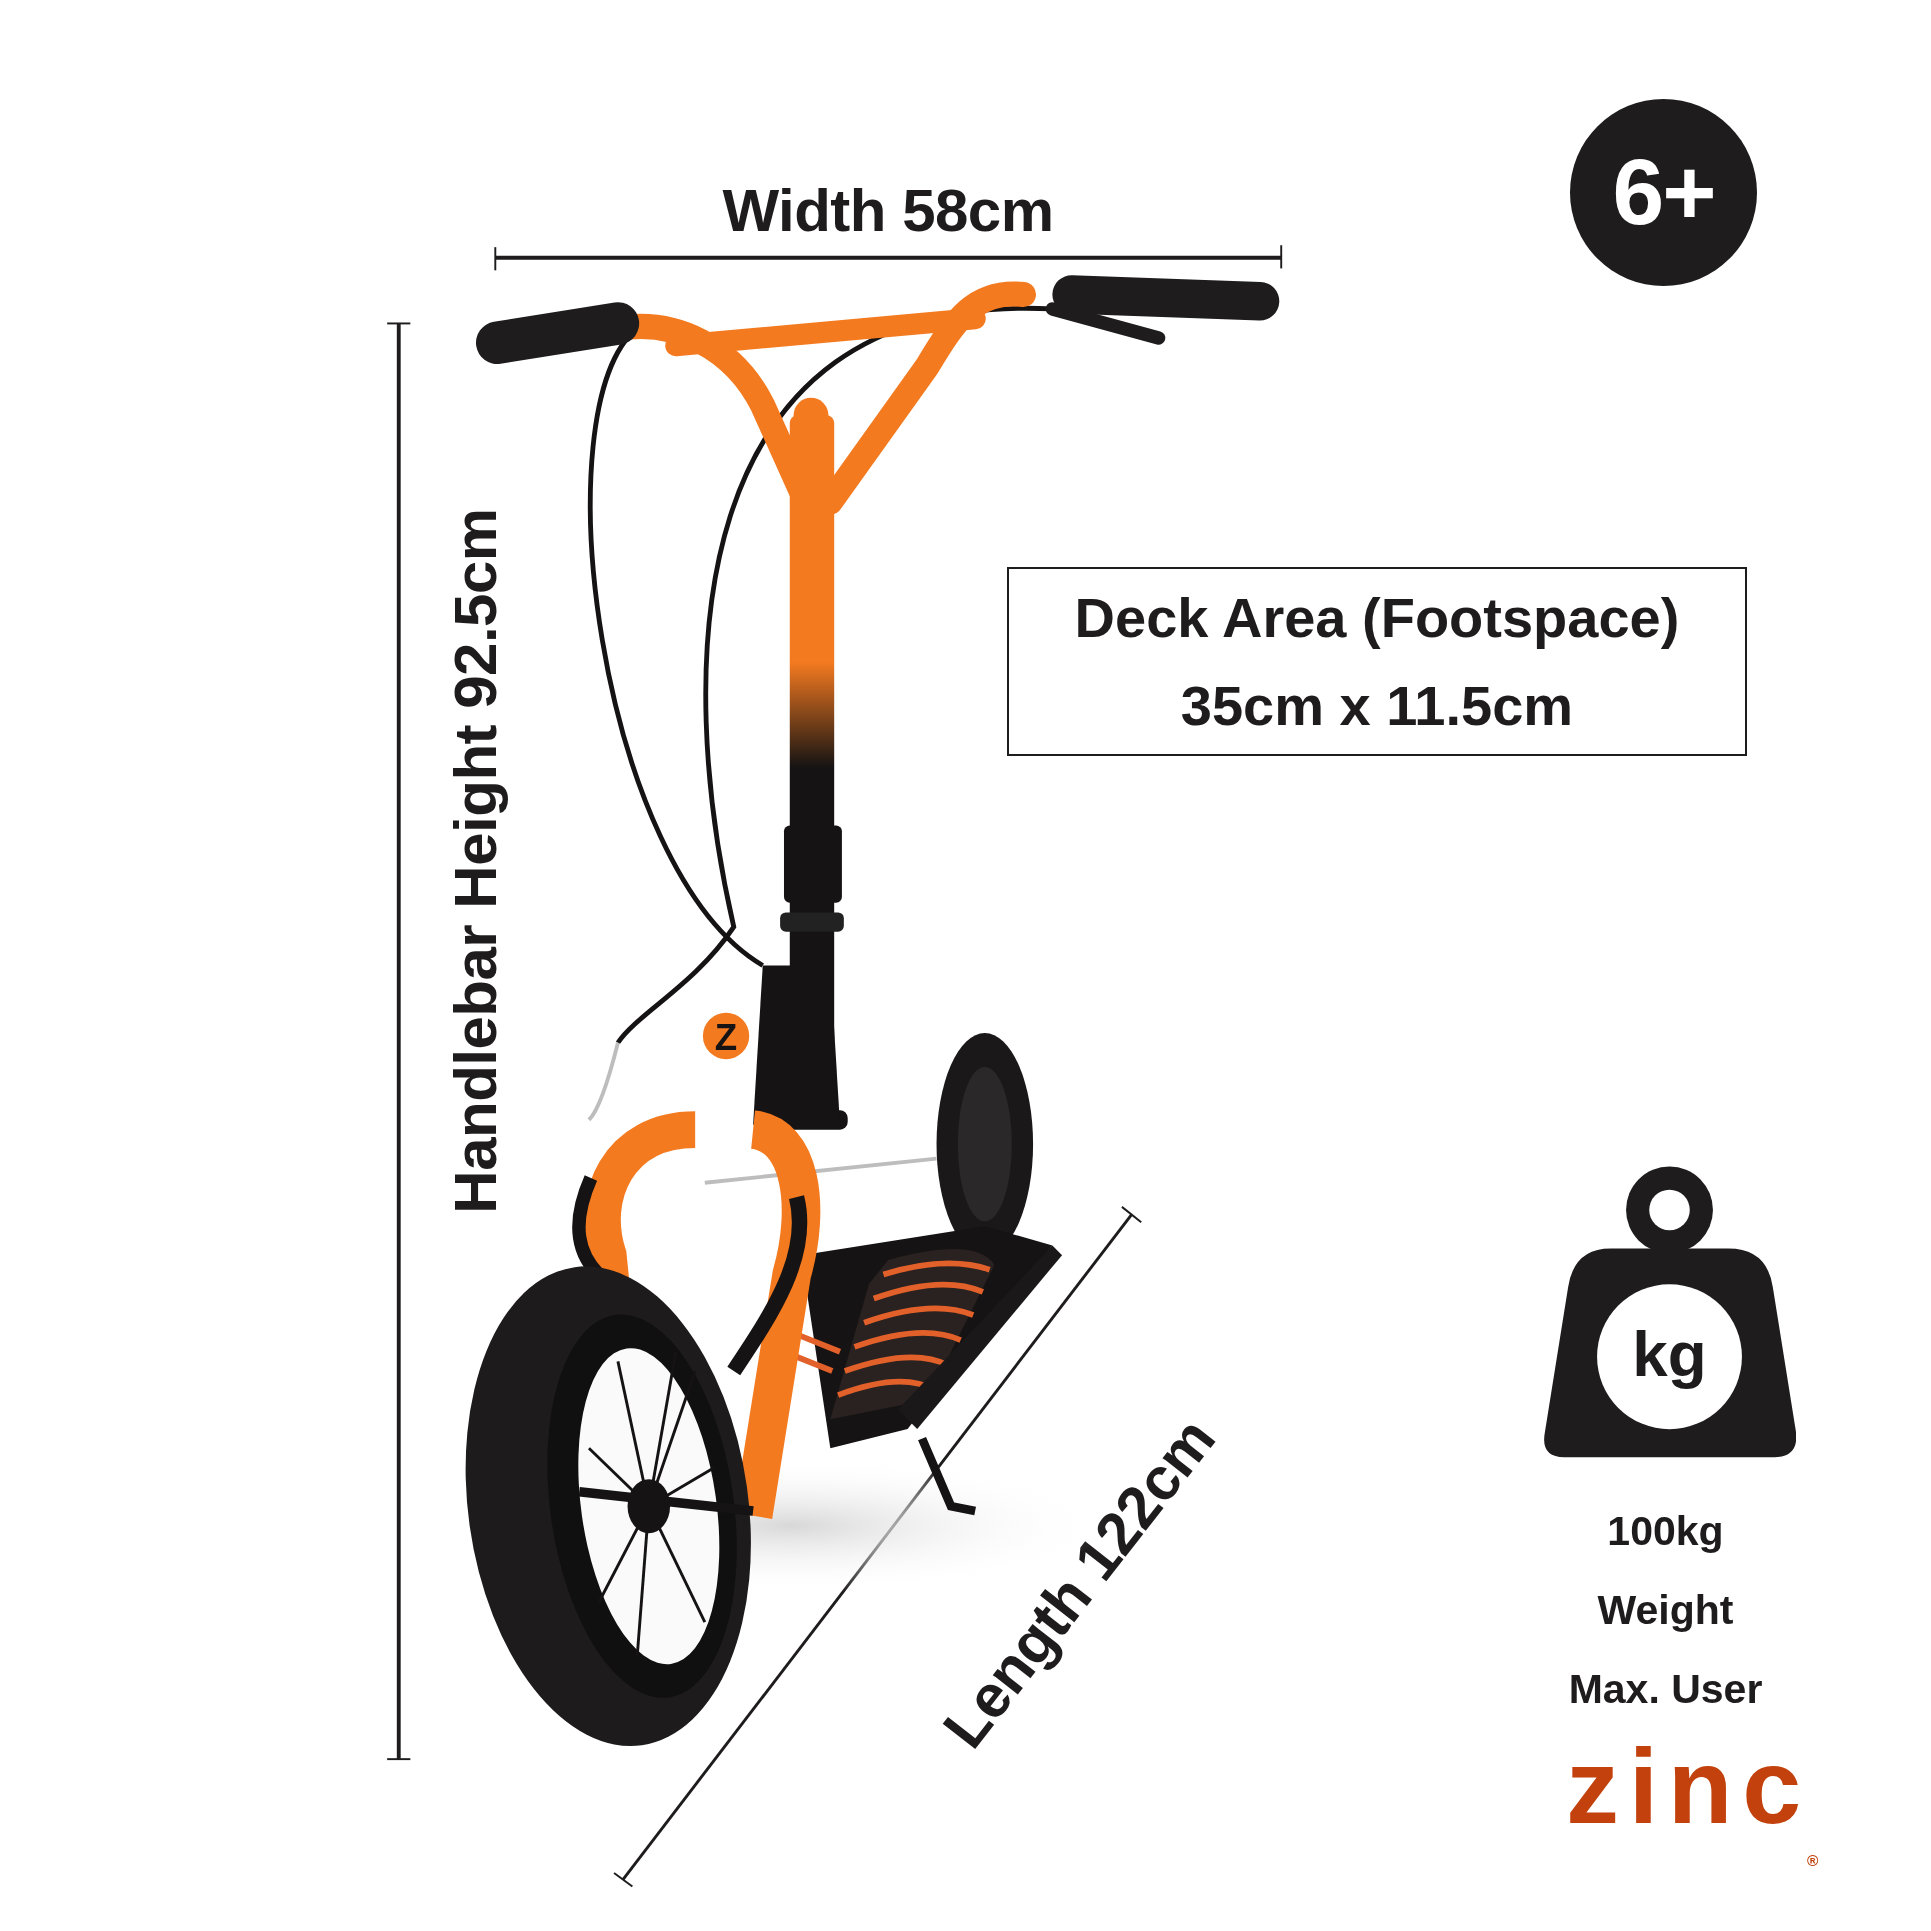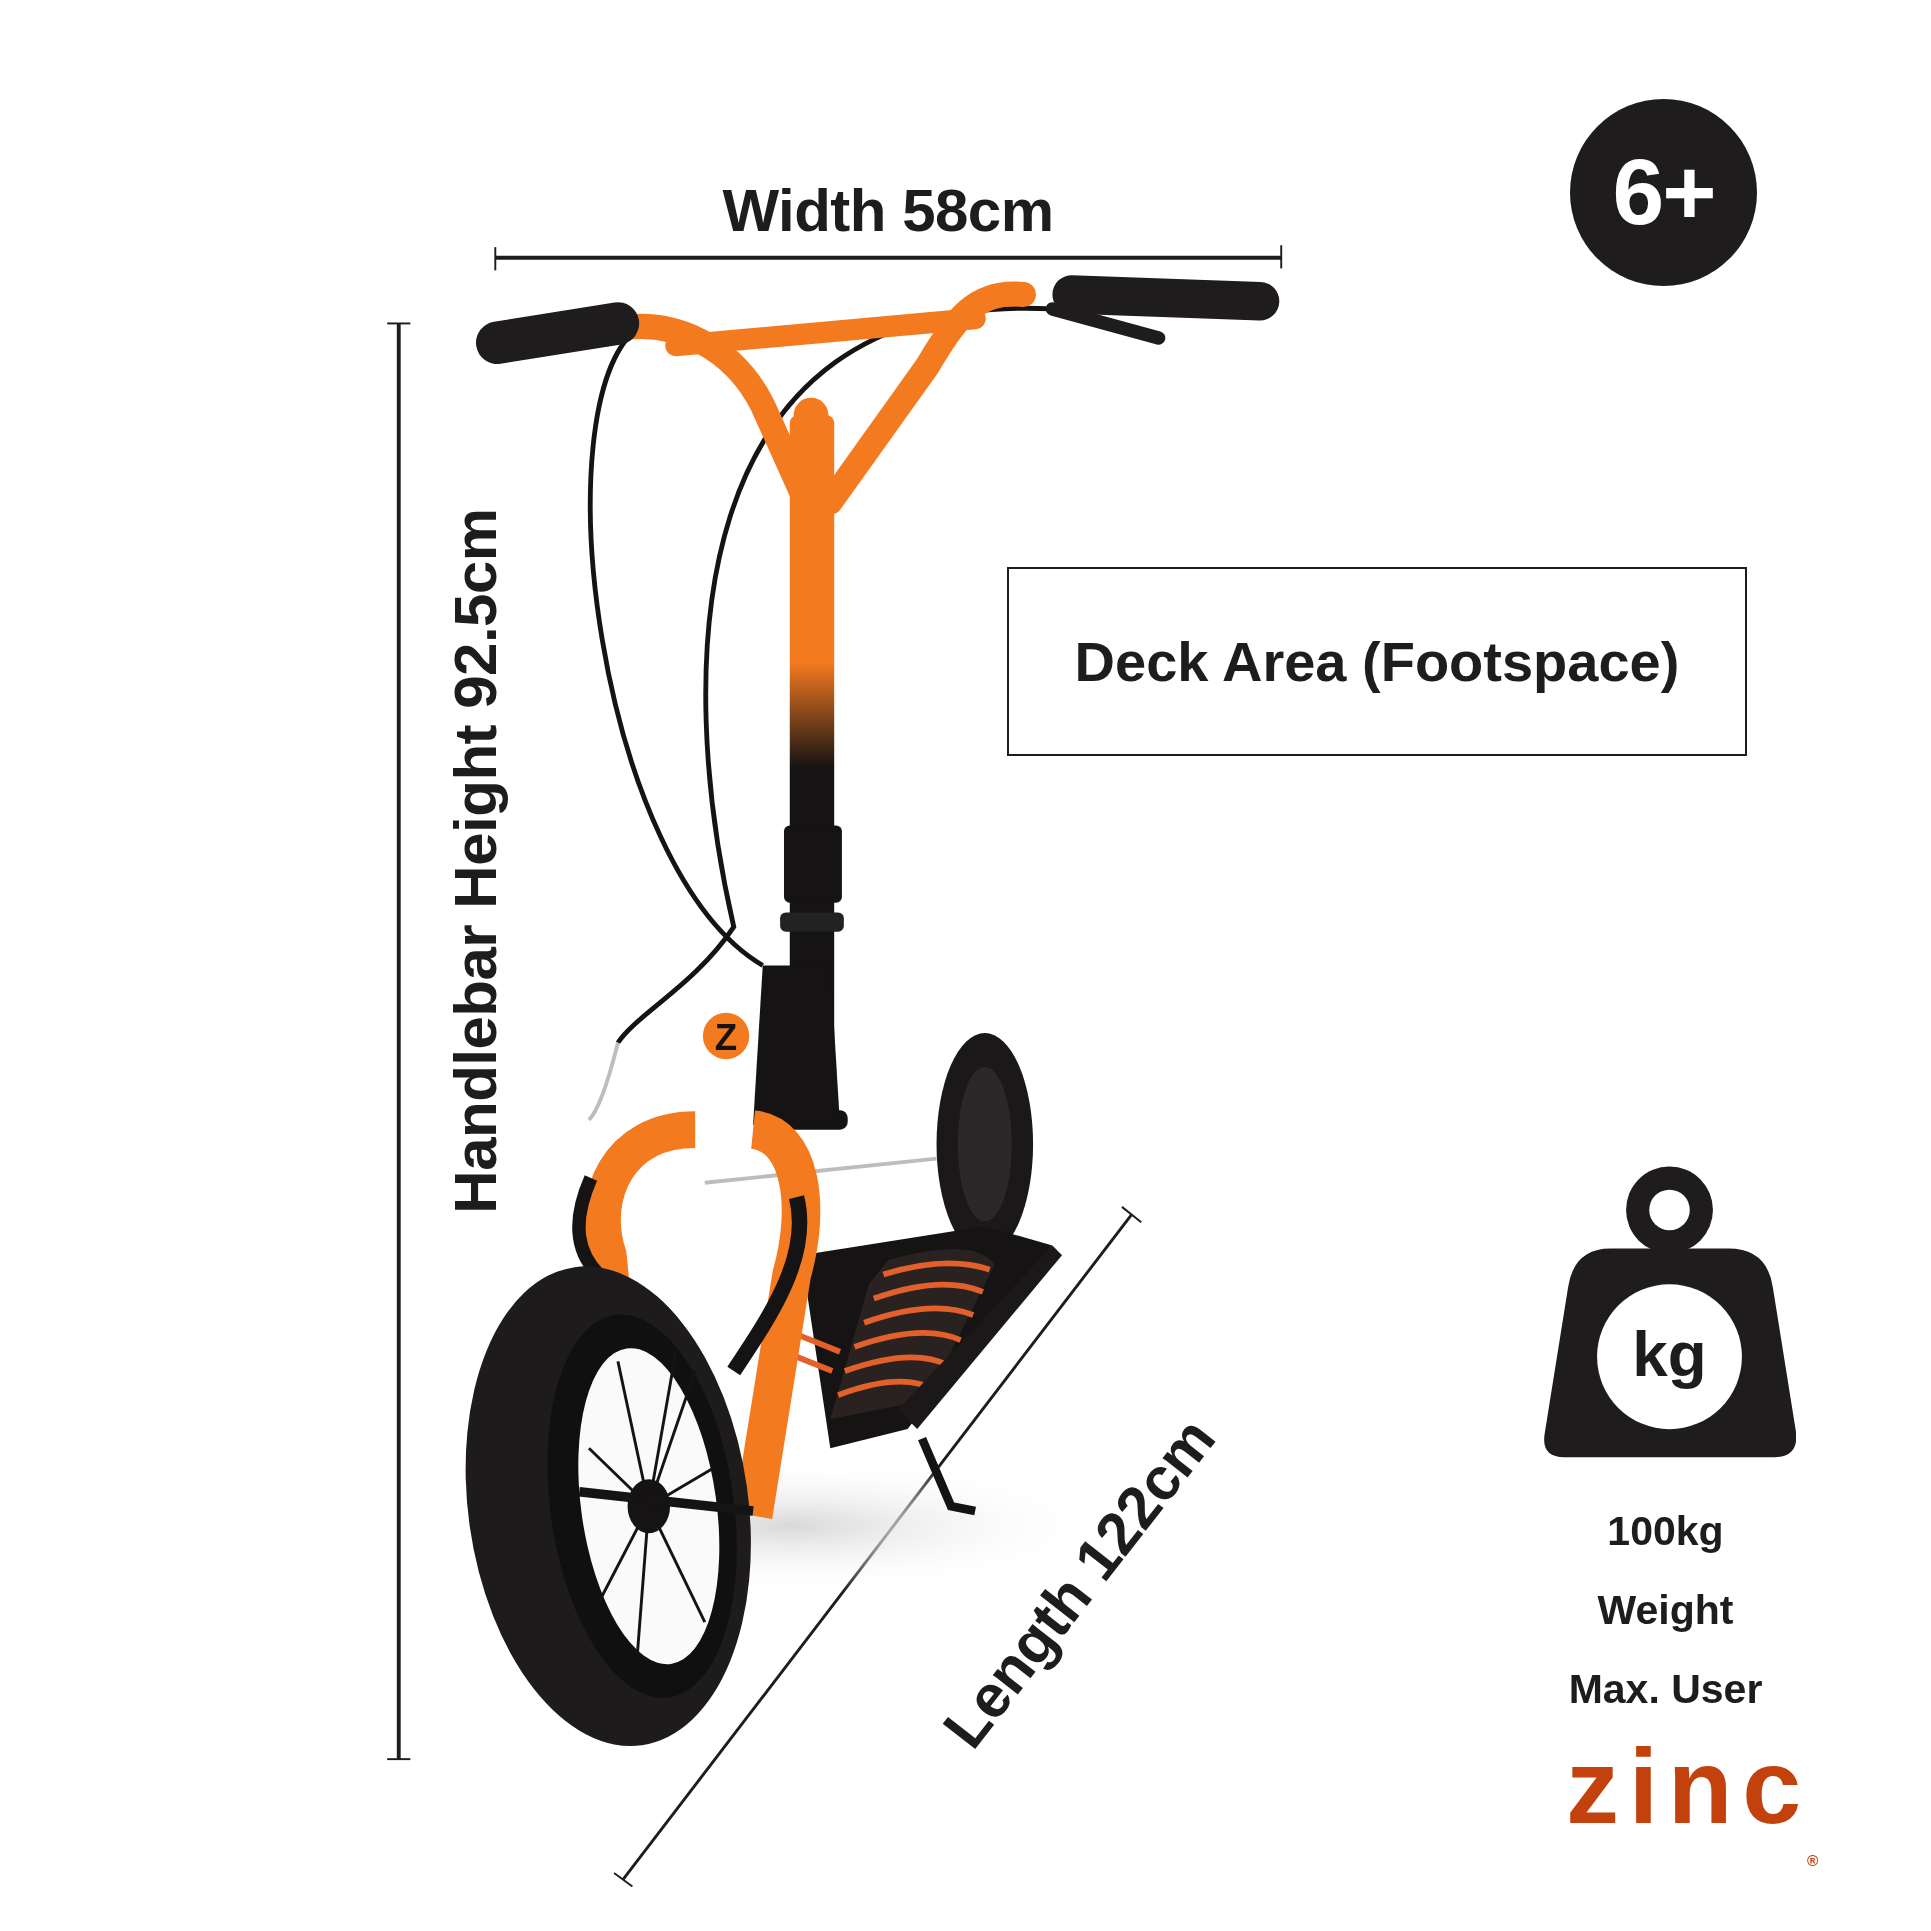--- a/index.html
+++ b/index.html
@@ -43,20 +43,21 @@
 <div id="width-label" class="abs dim-label">Width 58cm</div>
 <div id="height-label" class="abs dim-label">Handlebar Height 92.5cm</div>
 <div id="length-label" class="abs dim-label">Length 122cm</div>
 
 <div id="age-badge" class="abs">
   <span>6+</span>
 </div>
 
 <div id="deck-box" class="abs">
   <div class="line">Deck Area (Footspace)</div>
+  <div class="line">35cm x 11.5cm</div>
 </div>
 
 <svg class="abs" style="left:0;top:0" width="1931" height="1931" viewBox="0 0 2000 2000">
   <defs>
     <linearGradient id="stemGrad" x1="0" y1="0" x2="0" y2="1">
       <stop offset="0" stop-color="#f47a20"></stop>
       <stop offset="0.35" stop-color="#f47a20"></stop>
       <stop offset="0.5" stop-color="#151313"></stop>
       <stop offset="1" stop-color="#151313"></stop>
     </linearGradient>

